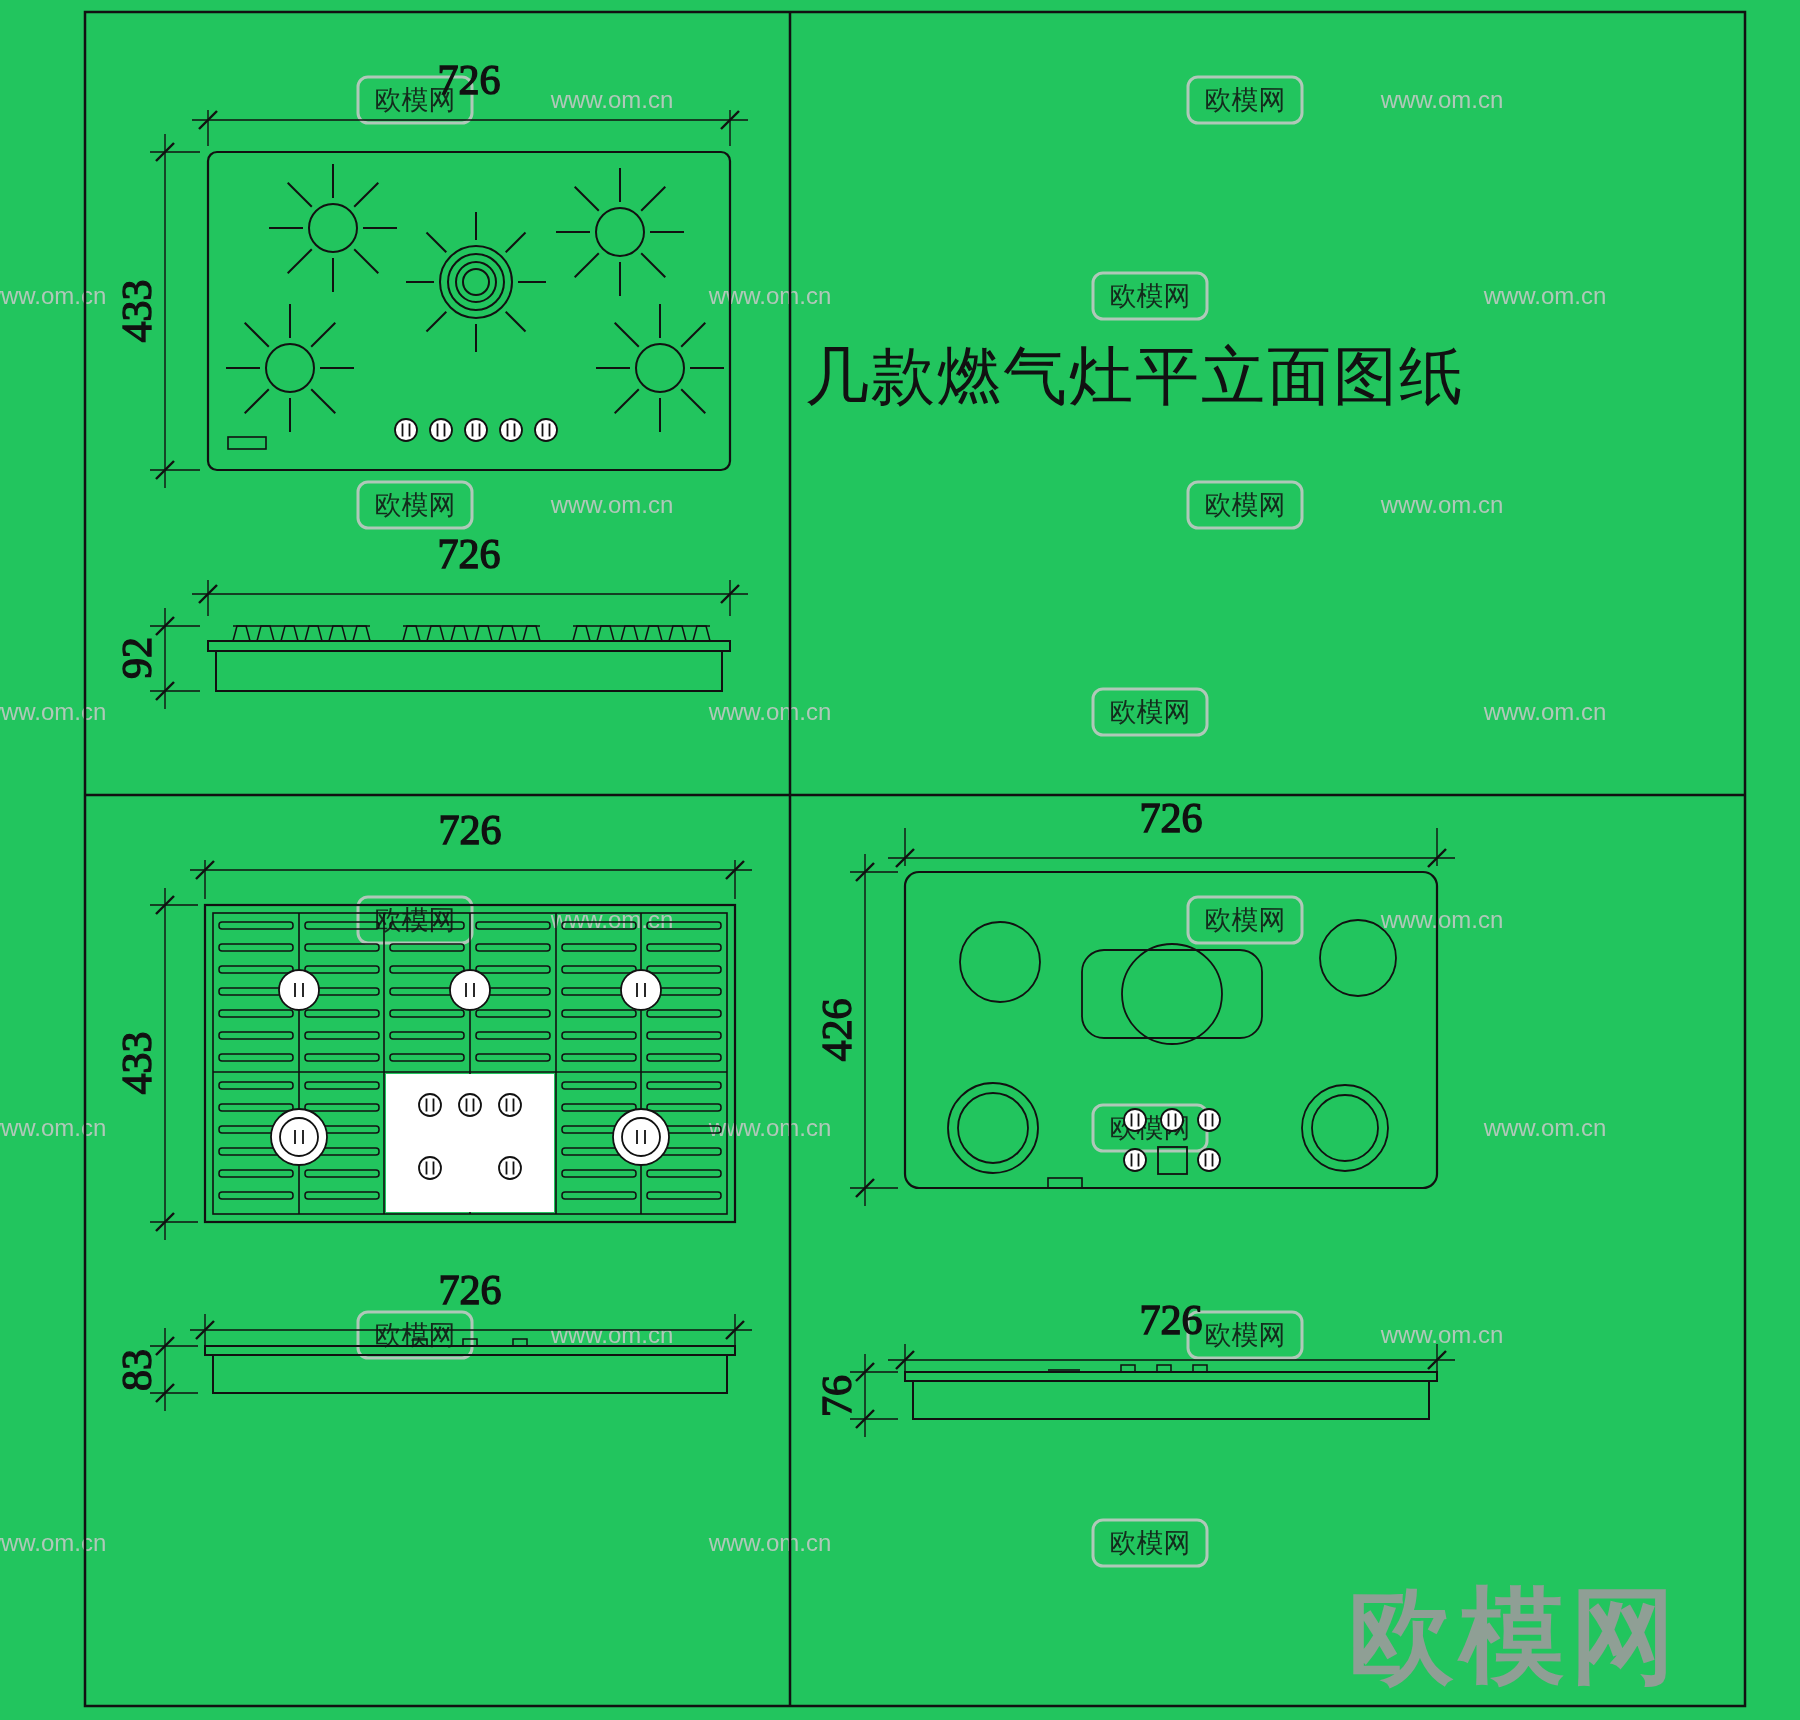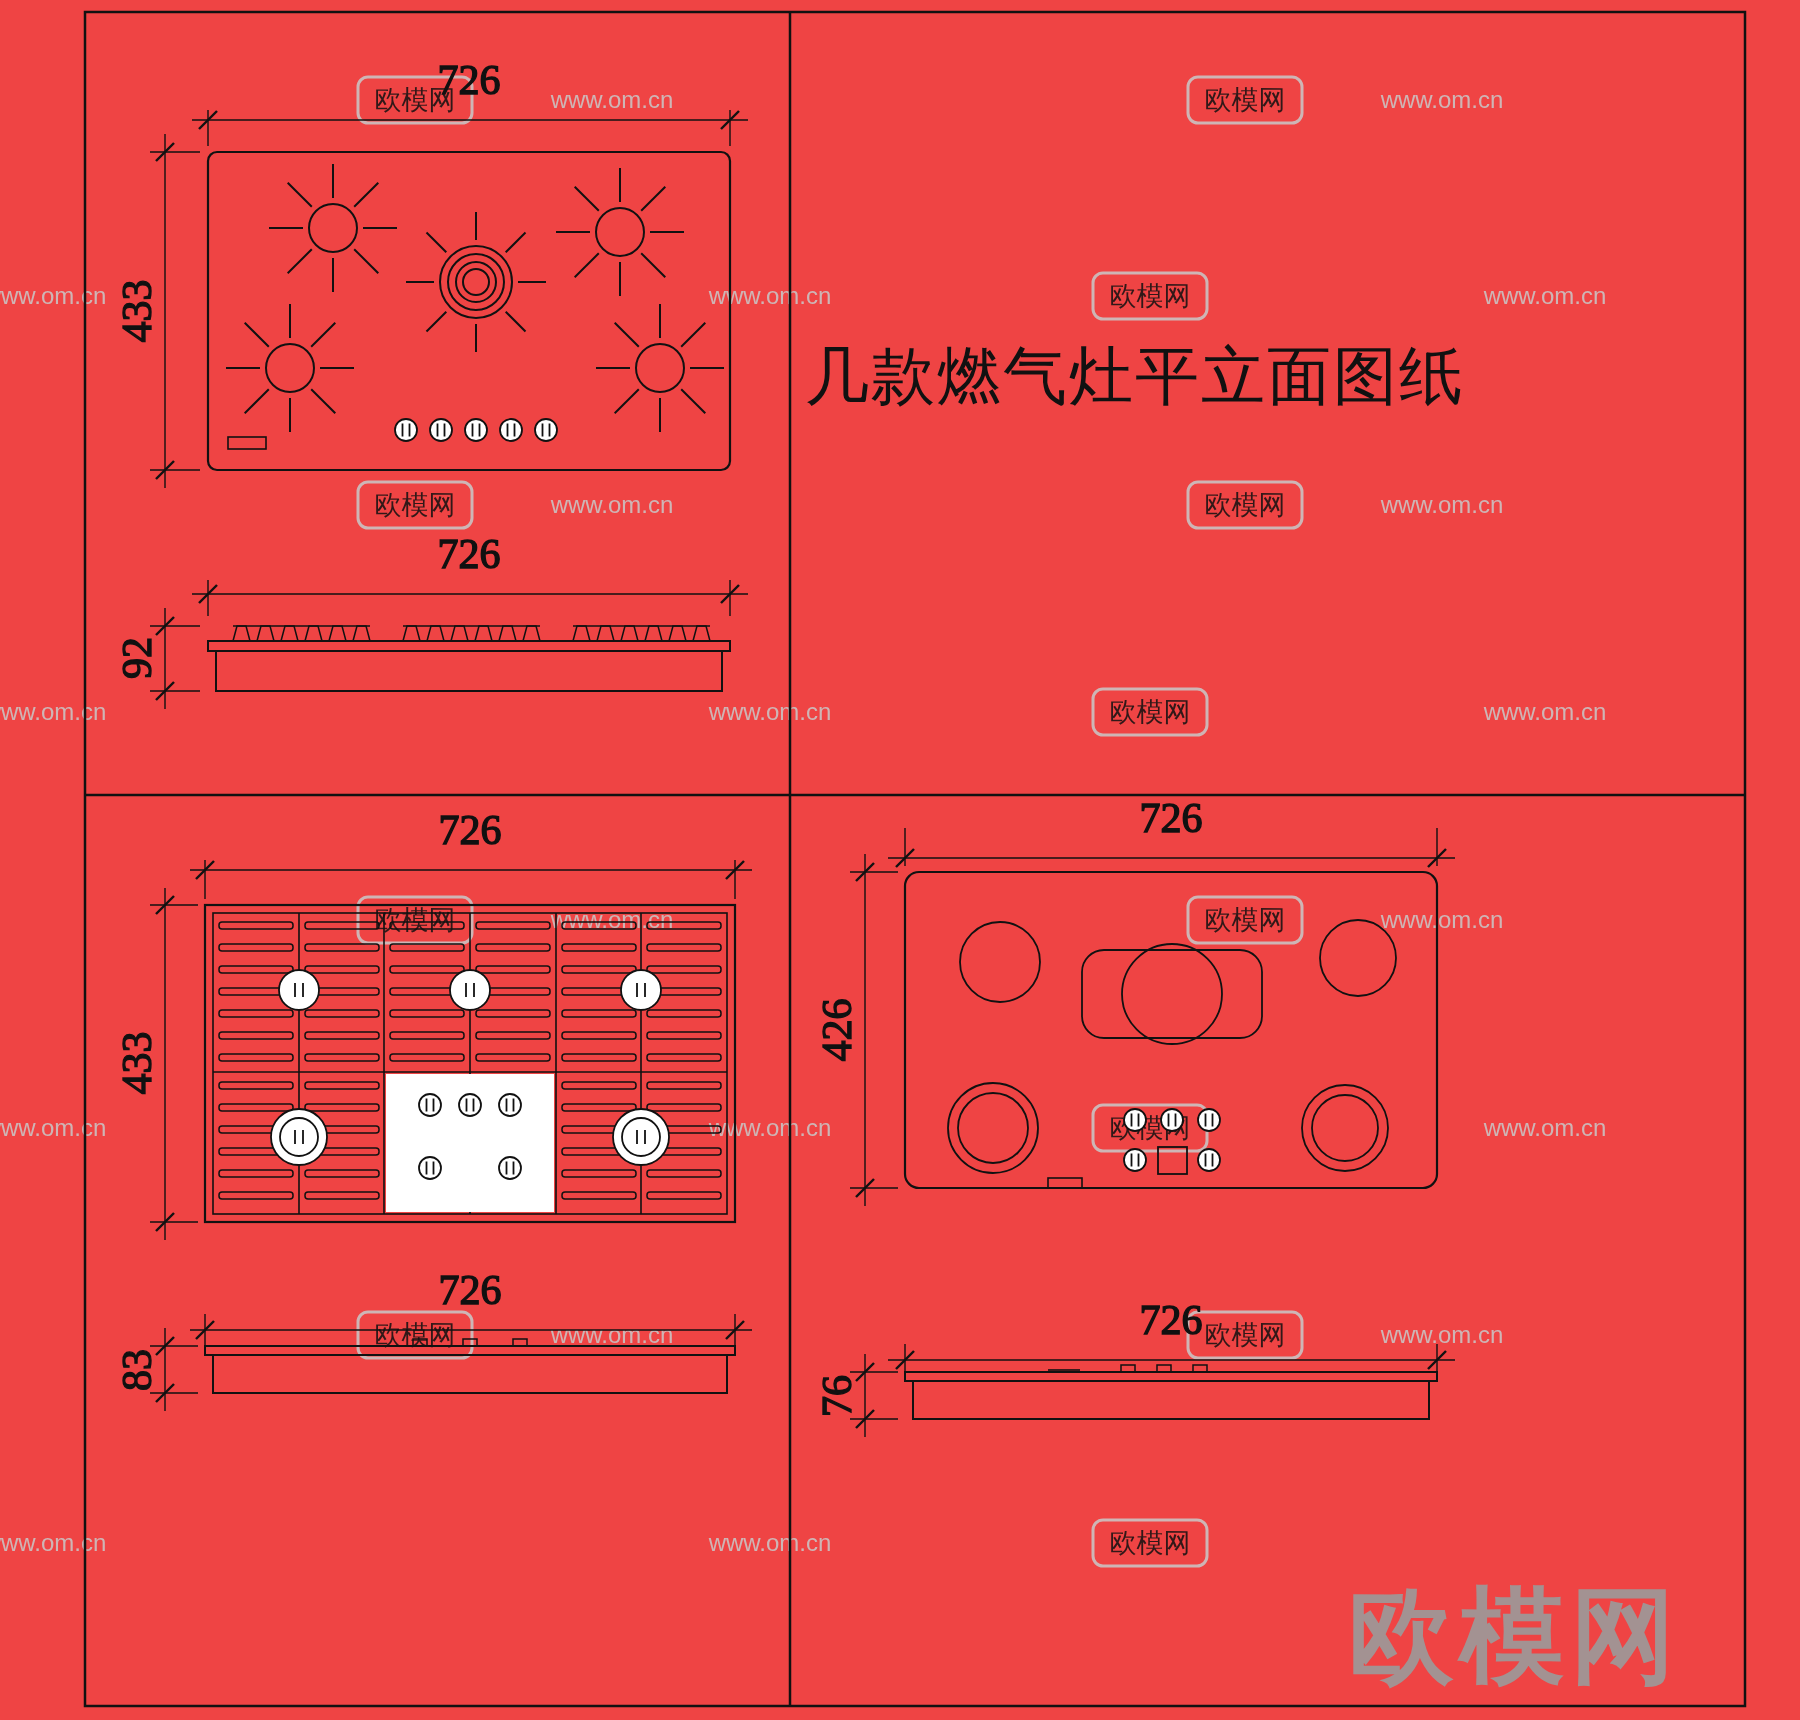--- a/index.html
+++ b/index.html
@@ -1,16 +1,16 @@
 <!DOCTYPE html>
 <html><head>
 <meta charset="utf-8">
 <style>
   html,body{margin:0;padding:0;background:#fff;}
-  .sheet{position:relative;width:1800px;height:1720px;background:#ef4444;overflow:hidden;}
+  .sheet{position:relative;width:1800px;height:1720px;background:#22c55e;overflow:hidden;}
   svg{display:block;}
   text{font-family:"Liberation Serif","DejaVu Serif",serif;fill:#111;}
   .dim{font-size:42px;}
   .title-text{font-size:64px;letter-spacing:2px;}
   .wm{fill:#c9c9c9;opacity:.85;}
   .wm-url{font-size:24px;font-family:"Liberation Sans","DejaVu Sans",sans-serif;}
   .wm-brand{font-size:27px;}
   .wm-big{font-size:105px;font-weight:bold;fill:#9b9b9b;opacity:.9;letter-spacing:6px;}
   .ln{stroke:#111;fill:none;}
 </style>

